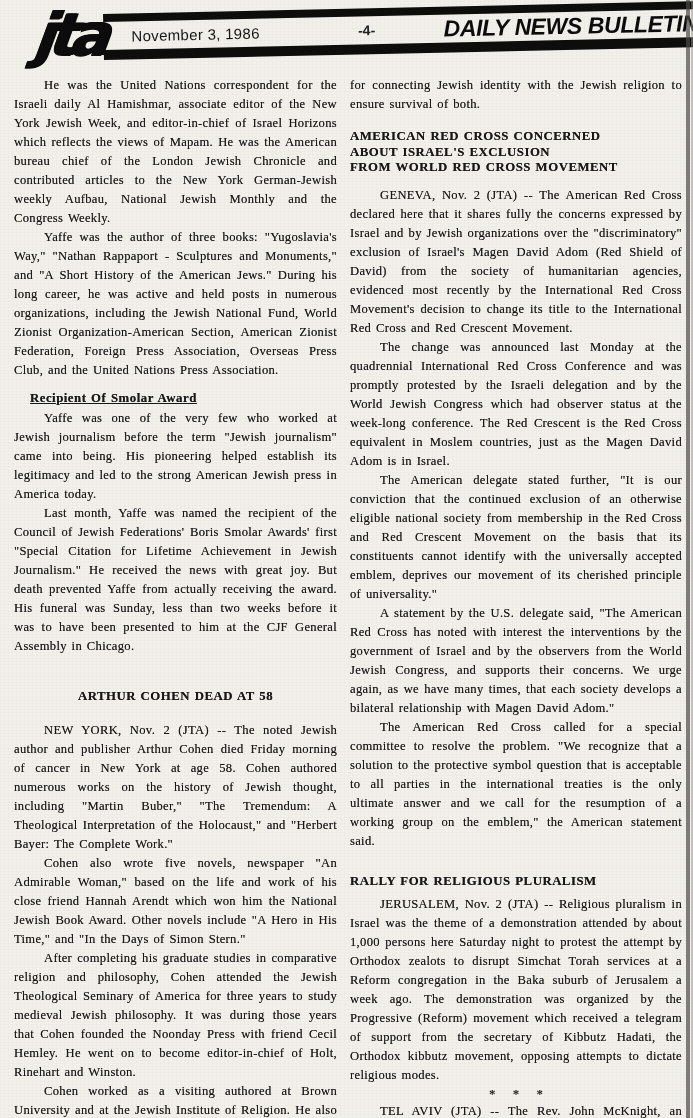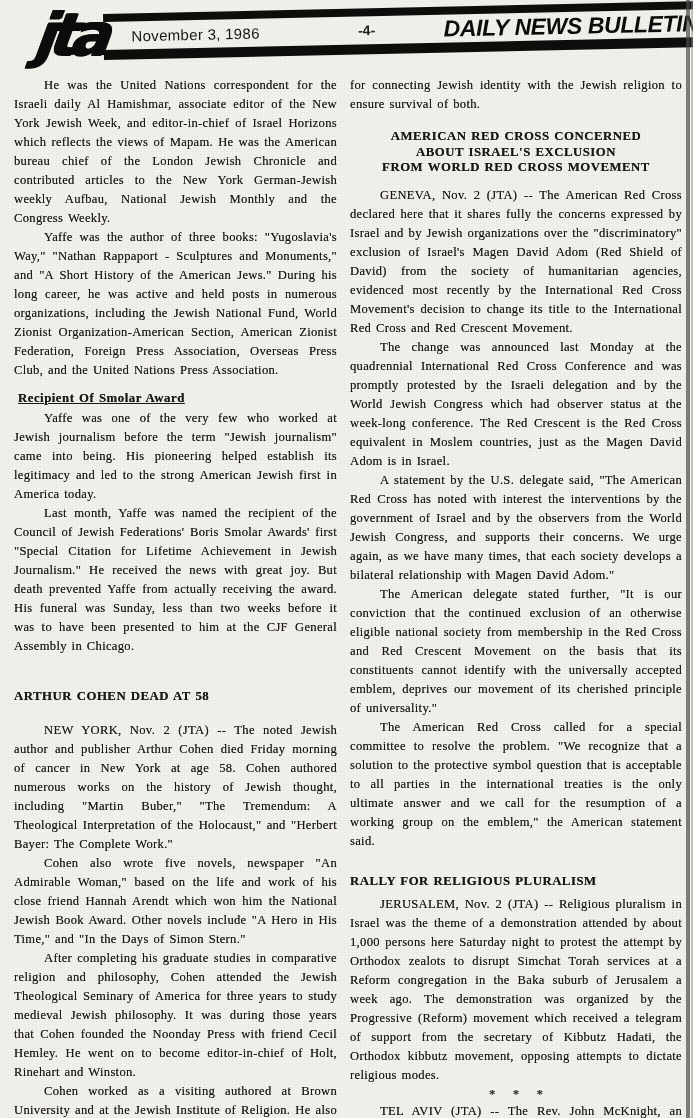--- a/index.html
+++ b/index.html
@@ -79,25 +79,25 @@
     text-shadow: 0 0 0.5px rgba(20,18,16,0.6);
   }
   .p.noindent { text-indent: 0; }
 
   .h {
     font-weight: bold; font-size: 12.8px; line-height: 15.5px;
     letter-spacing: 0.5px; word-spacing: 1px;
     text-align: left;
     text-shadow: 0 0 0.6px rgba(20,18,16,0.7);
   }
-  .h.underlined { text-decoration: underline; margin: 11px 4px 2px; }
-  .h.gap-large  { margin: 33px 0 17px; }
+  .h.underlined { text-decoration: underline; margin: 11px 16px 2px; }
+  .h.gap-large  { margin: 33px 0 17px; text-align: center; }
   .h.gap-medium { margin: 15px 0 10px; }
   .h.gap-rally  { margin: 23px 0 6px; }
-  .h.multiline  { white-space: pre-line; text-align: center; }
+  .h.multiline  { white-space: pre-line; }
 
   .sep {
     text-align: center; font-weight: bold;
     font-size: 13px; line-height: 14px;
     letter-spacing: 7px; text-indent: 7px;
     margin: 2px 0 1px;
   }
 </style>
 </head>
 <body>
@@ -114,39 +114,39 @@
     <div class="bar thick"></div>
   </div>
 </div>
 
 <div class="columns">
 
   <div class="col col-left">
     <p class="p">He was the United Nations correspondent for the Israeli daily Al Hamishmar, associate editor of the New York Jewish Week, and editor-in-chief of Israel Horizons which reflects the views of Mapam. He was the American bureau chief of the London Jewish Chronicle and contributed articles to the New York German-Jewish weekly Aufbau, National Jewish Monthly and the Congress Weekly.</p>
     <p class="p">Yaffe was the author of three books: "Yugoslavia's Way," "Nathan Rappaport - Sculptures and Monuments," and "A Short History of the American Jews." During his long career, he was active and held posts in numerous organizations, including the Jewish National Fund, World Zionist Organization-American Section, American Zionist Federation, Foreign Press Association, Overseas Press Club, and the United Nations Press Association.</p>
     <div class="h underlined">Recipient Of Smolar Award</div>
-    <p class="p">Yaffe was one of the very few who worked at Jewish journalism before the term "Jewish journalism" came into being. His pioneering helped establish its legitimacy and led to the strong American Jewish first in America today.</p>
+    <p class="p">Yaffe was one of the very few who worked at Jewish journalism before the term "Jewish journalism" came into being. His pioneering helped establish its legitimacy and led to the strong American Jewish press in America today.</p>
     <p class="p">Last month, Yaffe was named the recipient of the Council of Jewish Federations' Boris Smolar Awards' first "Special Citation for Lifetime Achievement in Jewish Journalism." He received the news with great joy. But death prevented Yaffe from actually receiving the award. His funeral was Sunday, less than two weeks before it was to have been presented to him at the CJF General Assembly in Chicago.</p>
     <div class="h gap-large">ARTHUR COHEN DEAD AT 58</div>
     <p class="p">NEW YORK, Nov. 2 (JTA) -- The noted Jewish author and publisher Arthur Cohen died Friday morning of cancer in New York at age 58. Cohen authored numerous works on the history of Jewish thought, including "Martin Buber," "The Tremendum: A Theological Interpretation of the Holocaust," and "Herbert Bayer: The Complete Work."</p>
     <p class="p">Cohen also wrote five novels, newspaper "An Admirable Woman," based on the life and work of his close friend Hannah Arendt which won him the National Jewish Book Award. Other novels include "A Hero in His Time," and "In the Days of Simon Stern."</p>
     <p class="p">After completing his graduate studies in comparative religion and philosophy, Cohen attended the Jewish Theological Seminary of America for three years to study medieval Jewish philosophy. It was during those years that Cohen founded the Noonday Press with friend Cecil Hemley. He went on to become editor-in-chief of Holt, Rinehart and Winston.</p>
     <p class="p">Cohen worked as a visiting authored at Brown University and at the Jewish Institute of Religion. He also chaired the Board of the YIVO Institute for Jewish Research.</p>
     <p class="p">Cohen contributed many articles to journals and magazines over the years. His treatise, "Why I Choose To Be a Jew," published in Harper's in 1959 has been widely read by students of Jewish thought. In the article, Cohen stressed the need</p>
   </div>
 
   <div class="col col-right">
     <p class="p noindent">for connecting Jewish identity with the Jewish religion to ensure survival of both.</p>
     <div class="h multiline gap-medium">AMERICAN RED CROSS CONCERNED
 ABOUT ISRAEL'S EXCLUSION
 FROM WORLD RED CROSS MOVEMENT</div>
     <p class="p">GENEVA, Nov. 2 (JTA) -- The American Red Cross declared here that it shares fully the concerns expressed by Israel and by Jewish organizations over the "discriminatory" exclusion of Israel's Magen David Adom (Red Shield of David) from the society of humanitarian agencies, evidenced most recently by the International Red Cross Movement's decision to change its title to the International Red Cross and Red Crescent Movement.</p>
     <p class="p">The change was announced last Monday at the quadrennial International Red Cross Conference and was promptly protested by the Israeli delegation and by the World Jewish Congress which had observer status at the week-long conference. The Red Crescent is the Red Cross equivalent in Moslem countries, just as the Magen David Adom is in Israel.</p>
+    <p class="p">The American delegate stated further, "It is our conviction that the continued exclusion of an otherwise eligible national society from membership in the Red Cross and Red Crescent Movement on the basis that its constituents cannot identify with the universally accepted emblem, deprives our movement of its cherished principle of universality."</p>
     <p class="p">A statement by the U.S. delegate said, "The American Red Cross has noted with interest the interventions by the government of Israel and by the observers from the World Jewish Congress, and supports their concerns. We urge again, as we have many times, that each society develops a bilateral relationship with Magen David Adom."</p>
-    <p class="p">The American delegate stated further, "It is our conviction that the continued exclusion of an otherwise eligible national society from membership in the Red Cross and Red Crescent Movement on the basis that its constituents cannot identify with the universally accepted emblem, deprives our movement of its cherished principle of universality."</p>
     <p class="p">The American Red Cross called for a special committee to resolve the problem. "We recognize that a solution to the protective symbol question that is acceptable to all parties in the international treaties is the only ultimate answer and we call for the resumption of a working group on the emblem," the American statement said.</p>
     <div class="h gap-rally">RALLY FOR RELIGIOUS PLURALISM</div>
     <p class="p">JERUSALEM, Nov. 2 (JTA) -- Religious pluralism in Israel was the theme of a demonstration attended by about 1,000 persons here Saturday night to protest the attempt by Orthodox zealots to disrupt Simchat Torah services at a Reform congregation in the Baka suburb of Jerusalem a week ago. The demonstration was organized by the Progressive (Reform) movement which received a telegram of support from the secretary of Kibbutz Hadati, the Orthodox kibbutz movement, opposing attempts to dictate religious modes.</p>
     <div class="sep">* * *</div>
     <p class="p">TEL AVIV (JTA) -- The Rev. John McKnight, an Anglican clergymen from Australia, left Israel last week admitting failure in his efforts to see Mordechai Vanunu, a former technician at the Dimona nuclear facility, whom McKnight alleges was brought to Israel from London "against his will" and is being held in prison. McKnight, who converted Vanunu to Christianity, complained that his mission was blocked by "a wall of silence" erected by Israeli officials. Vanunu told a British newspaper that Israel has a nuclear arsenal. He disappeared in London on October 1.</p>
   </div>
 
 </div>
 
 <div class="scan-edge"></div>

